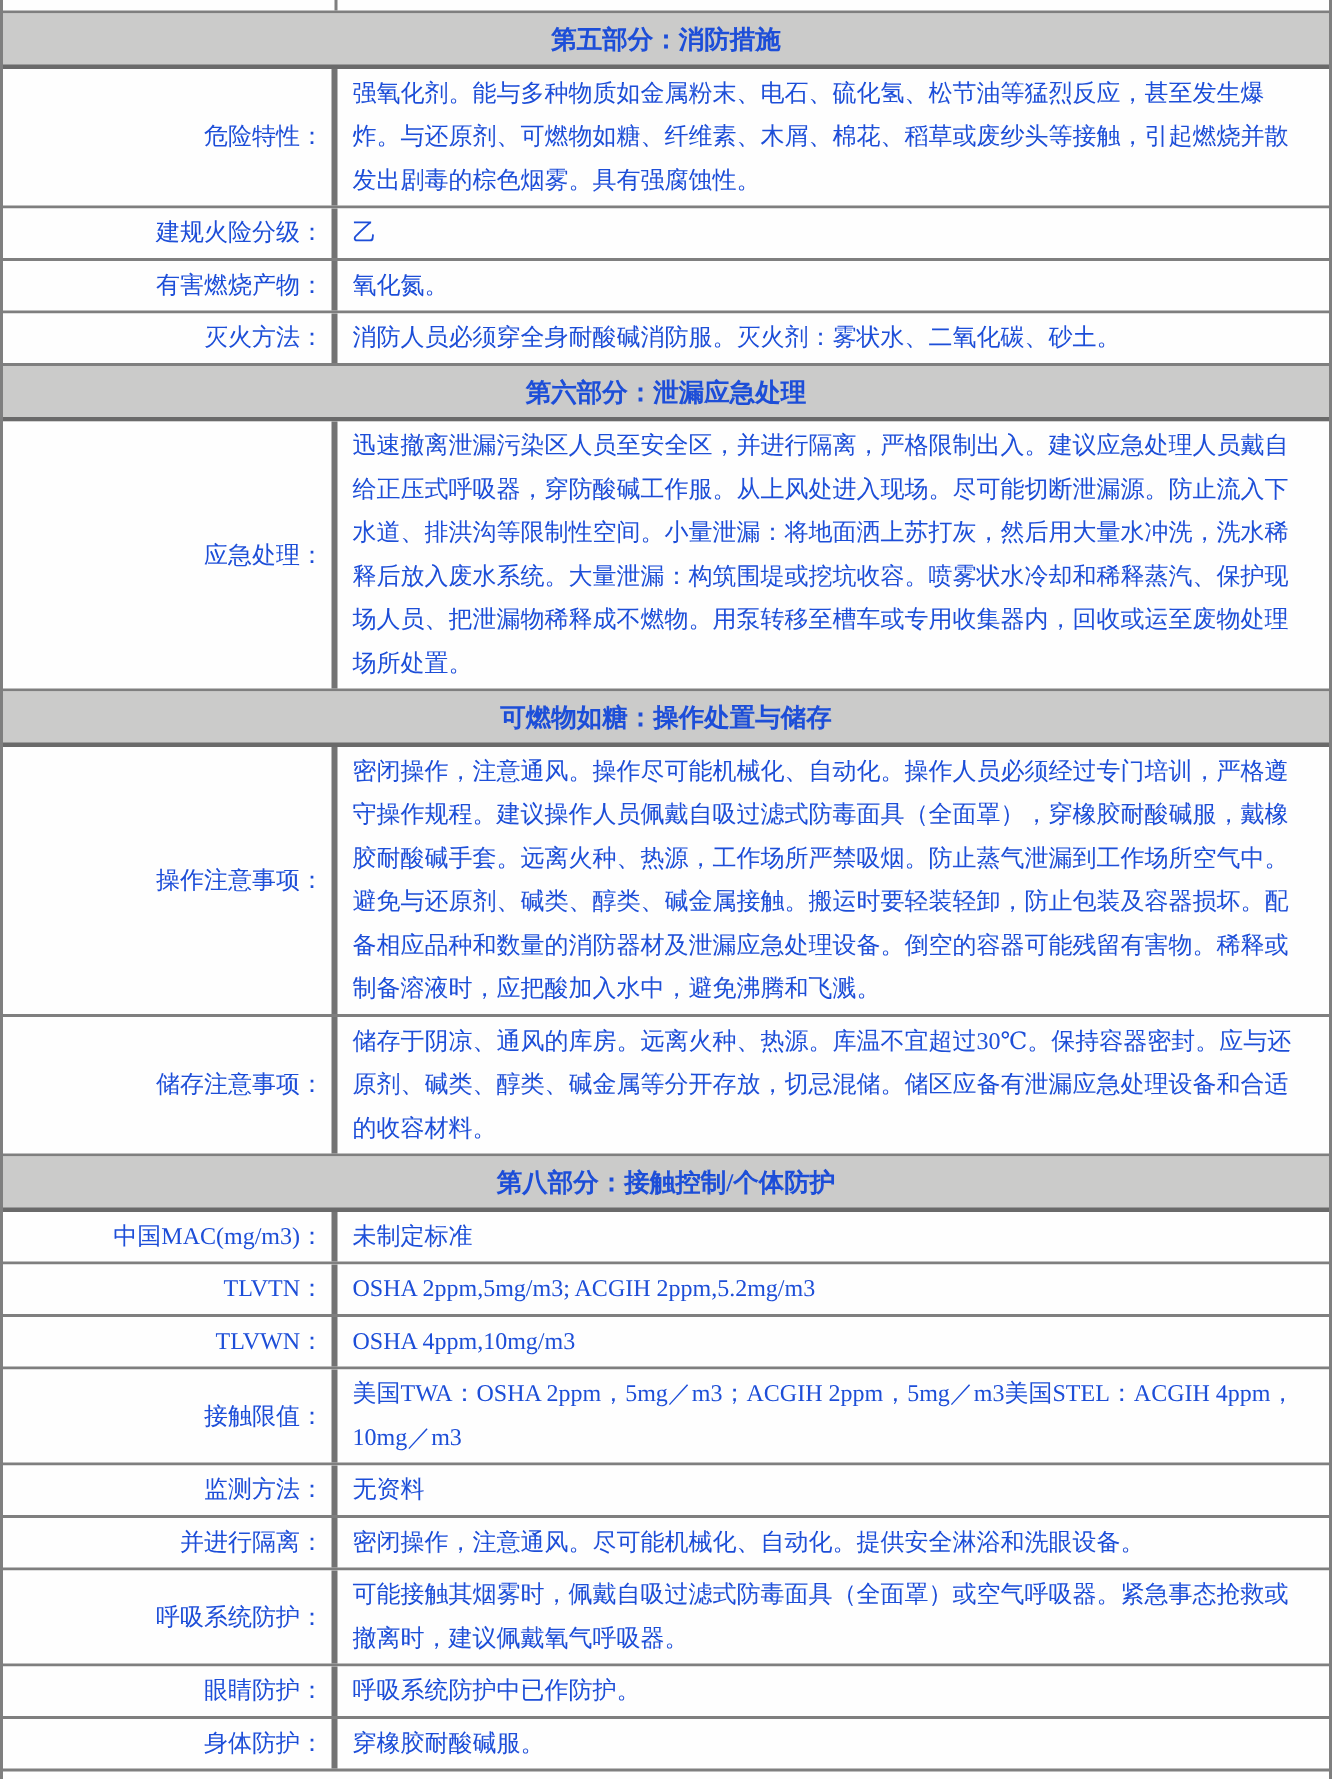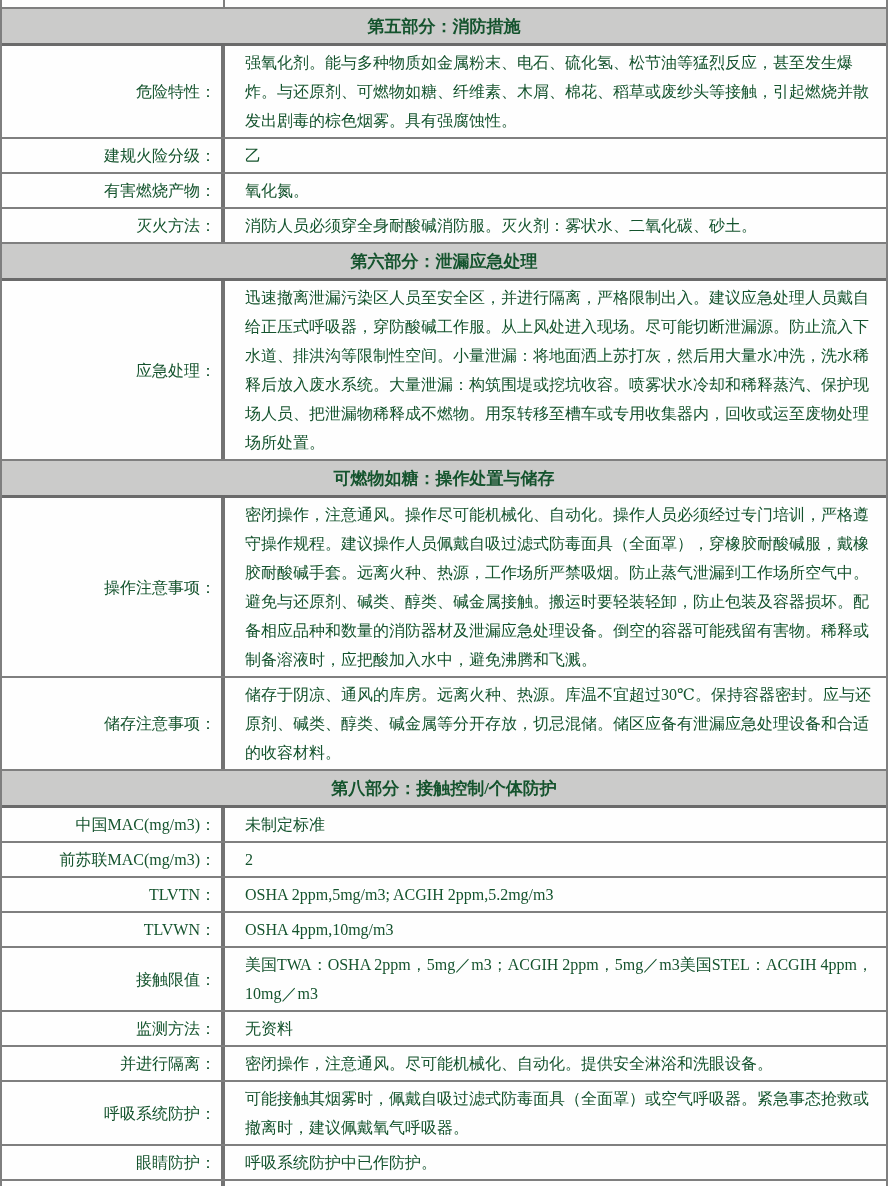--- a/index.html
+++ b/index.html
@@ -3,21 +3,21 @@
 <meta charset="utf-8">
 <style>
   html, body { margin: 0; padding: 0; background: #ffffff; }
   .doc {
     position: relative;
     width: 888px;
     height: 1186px;
     box-sizing: border-box;
     background: #fefefe;
     font-family: "Liberation Serif", "DejaVu Serif", serif;
-    color: #14532d;
+    color: #1d4ed8;
     border-left: 2px solid #7f7f7f;
     border-right: 2px solid #7f7f7f;
     overflow: hidden;
     font-size: 16px;
   }
   .row {
     display: flex;
     border-bottom: 2px solid #7f7f7f;
     box-sizing: border-box;
     background: #fefefe;
@@ -32,21 +32,21 @@
     align-items: center;
     justify-content: flex-end;
     text-align: right;
     padding: 2px 5px 2px 4px;
   }
   .value-cell {
     flex: 1 1 auto;
     box-sizing: border-box;
     display: flex;
     align-items: center;
-    padding: 2px 12px 2px 20px;
+    padding: 2px 12px 2px 10px;
   }
   .value-cell .txt, .label-cell .txt { line-height: 29px; }
   .row.section {
     background: #cbcbca;
     border-top: 0;
     border-bottom: 3px solid #6a6a6a;
     height: 37px;
     align-items: center;
     justify-content: center;
     font-weight: bold;
@@ -139,28 +139,20 @@
     <div class="row field">
     <div class="label-cell">
       <span class="txt">中国MAC(mg/m3)：</span>
     </div>
     <div class="value-cell">
       <span class="txt">未制定标准</span>
     </div>
   </div>
     <div class="row field">
     <div class="label-cell">
-      <span class="txt">前苏联MAC(mg/m3)：</span>
-    </div>
-    <div class="value-cell">
-      <span class="txt">2</span>
-    </div>
-  </div>
-    <div class="row field">
-    <div class="label-cell">
       <span class="txt">TLVTN：</span>
     </div>
     <div class="value-cell">
       <span class="txt">OSHA 2ppm,5mg/m3; ACGIH 2ppm,5.2mg/m3</span>
     </div>
   </div>
     <div class="row field">
     <div class="label-cell">
       <span class="txt">TLVWN：</span>
     </div>

